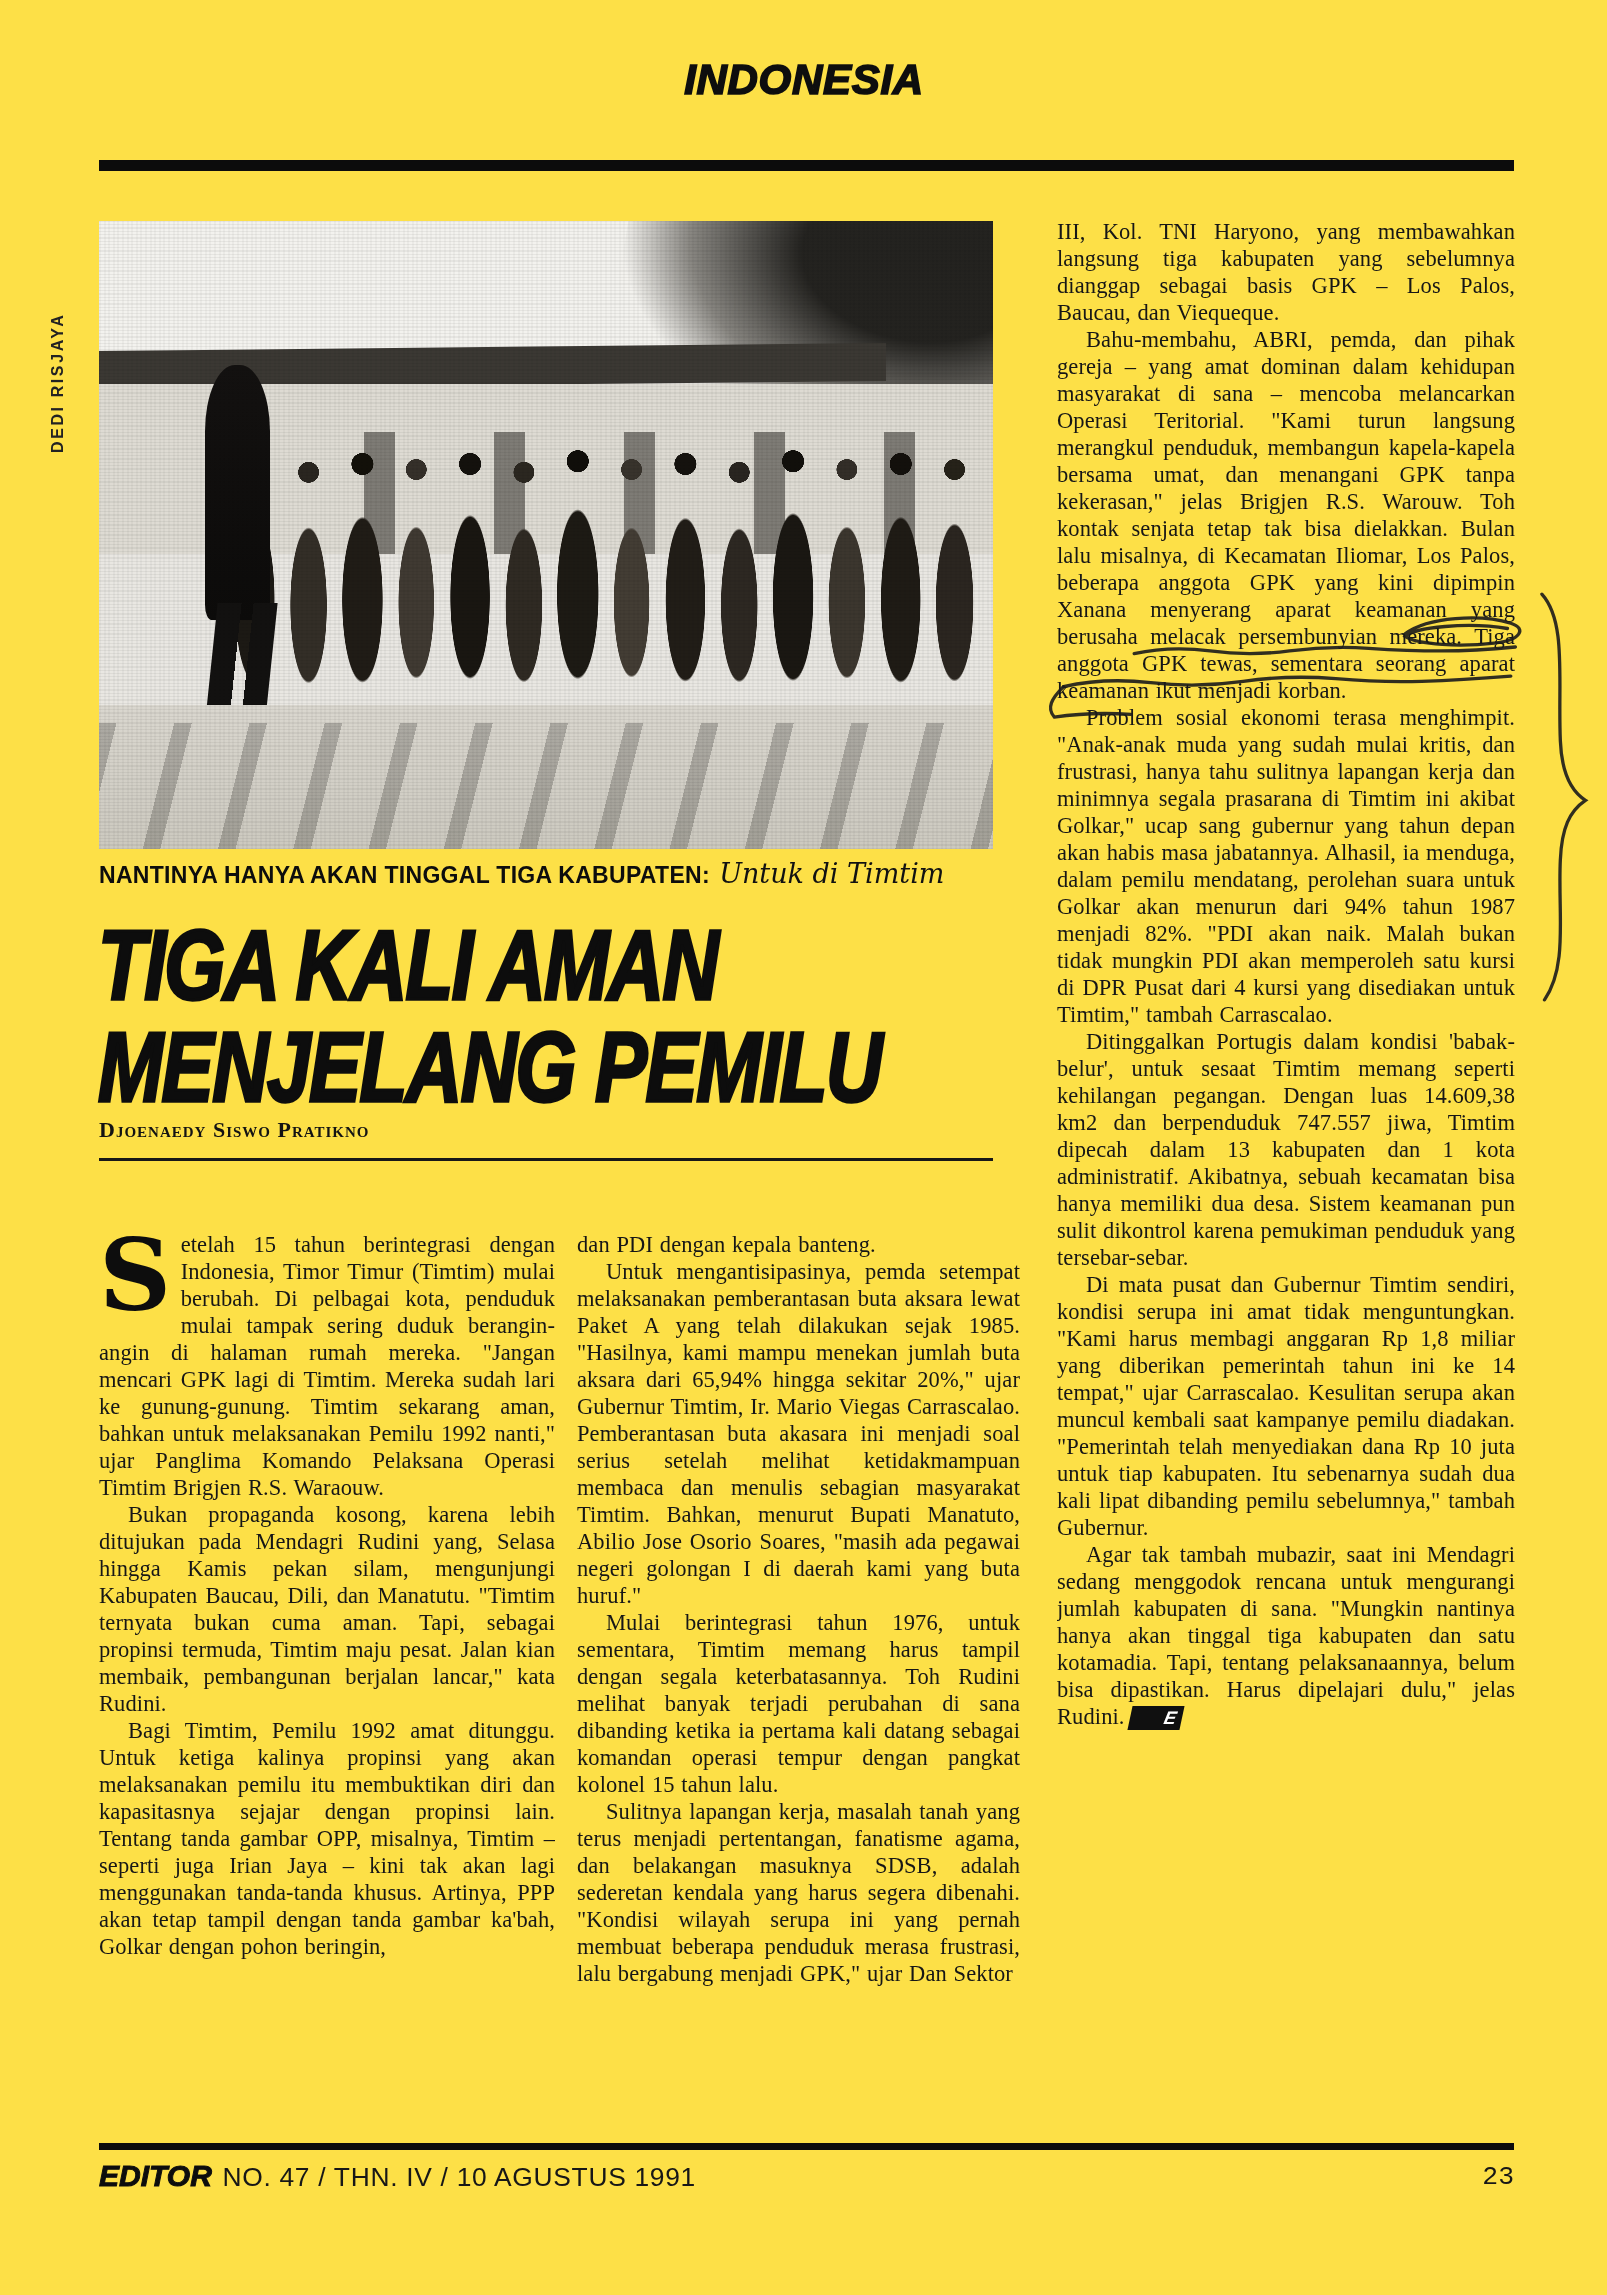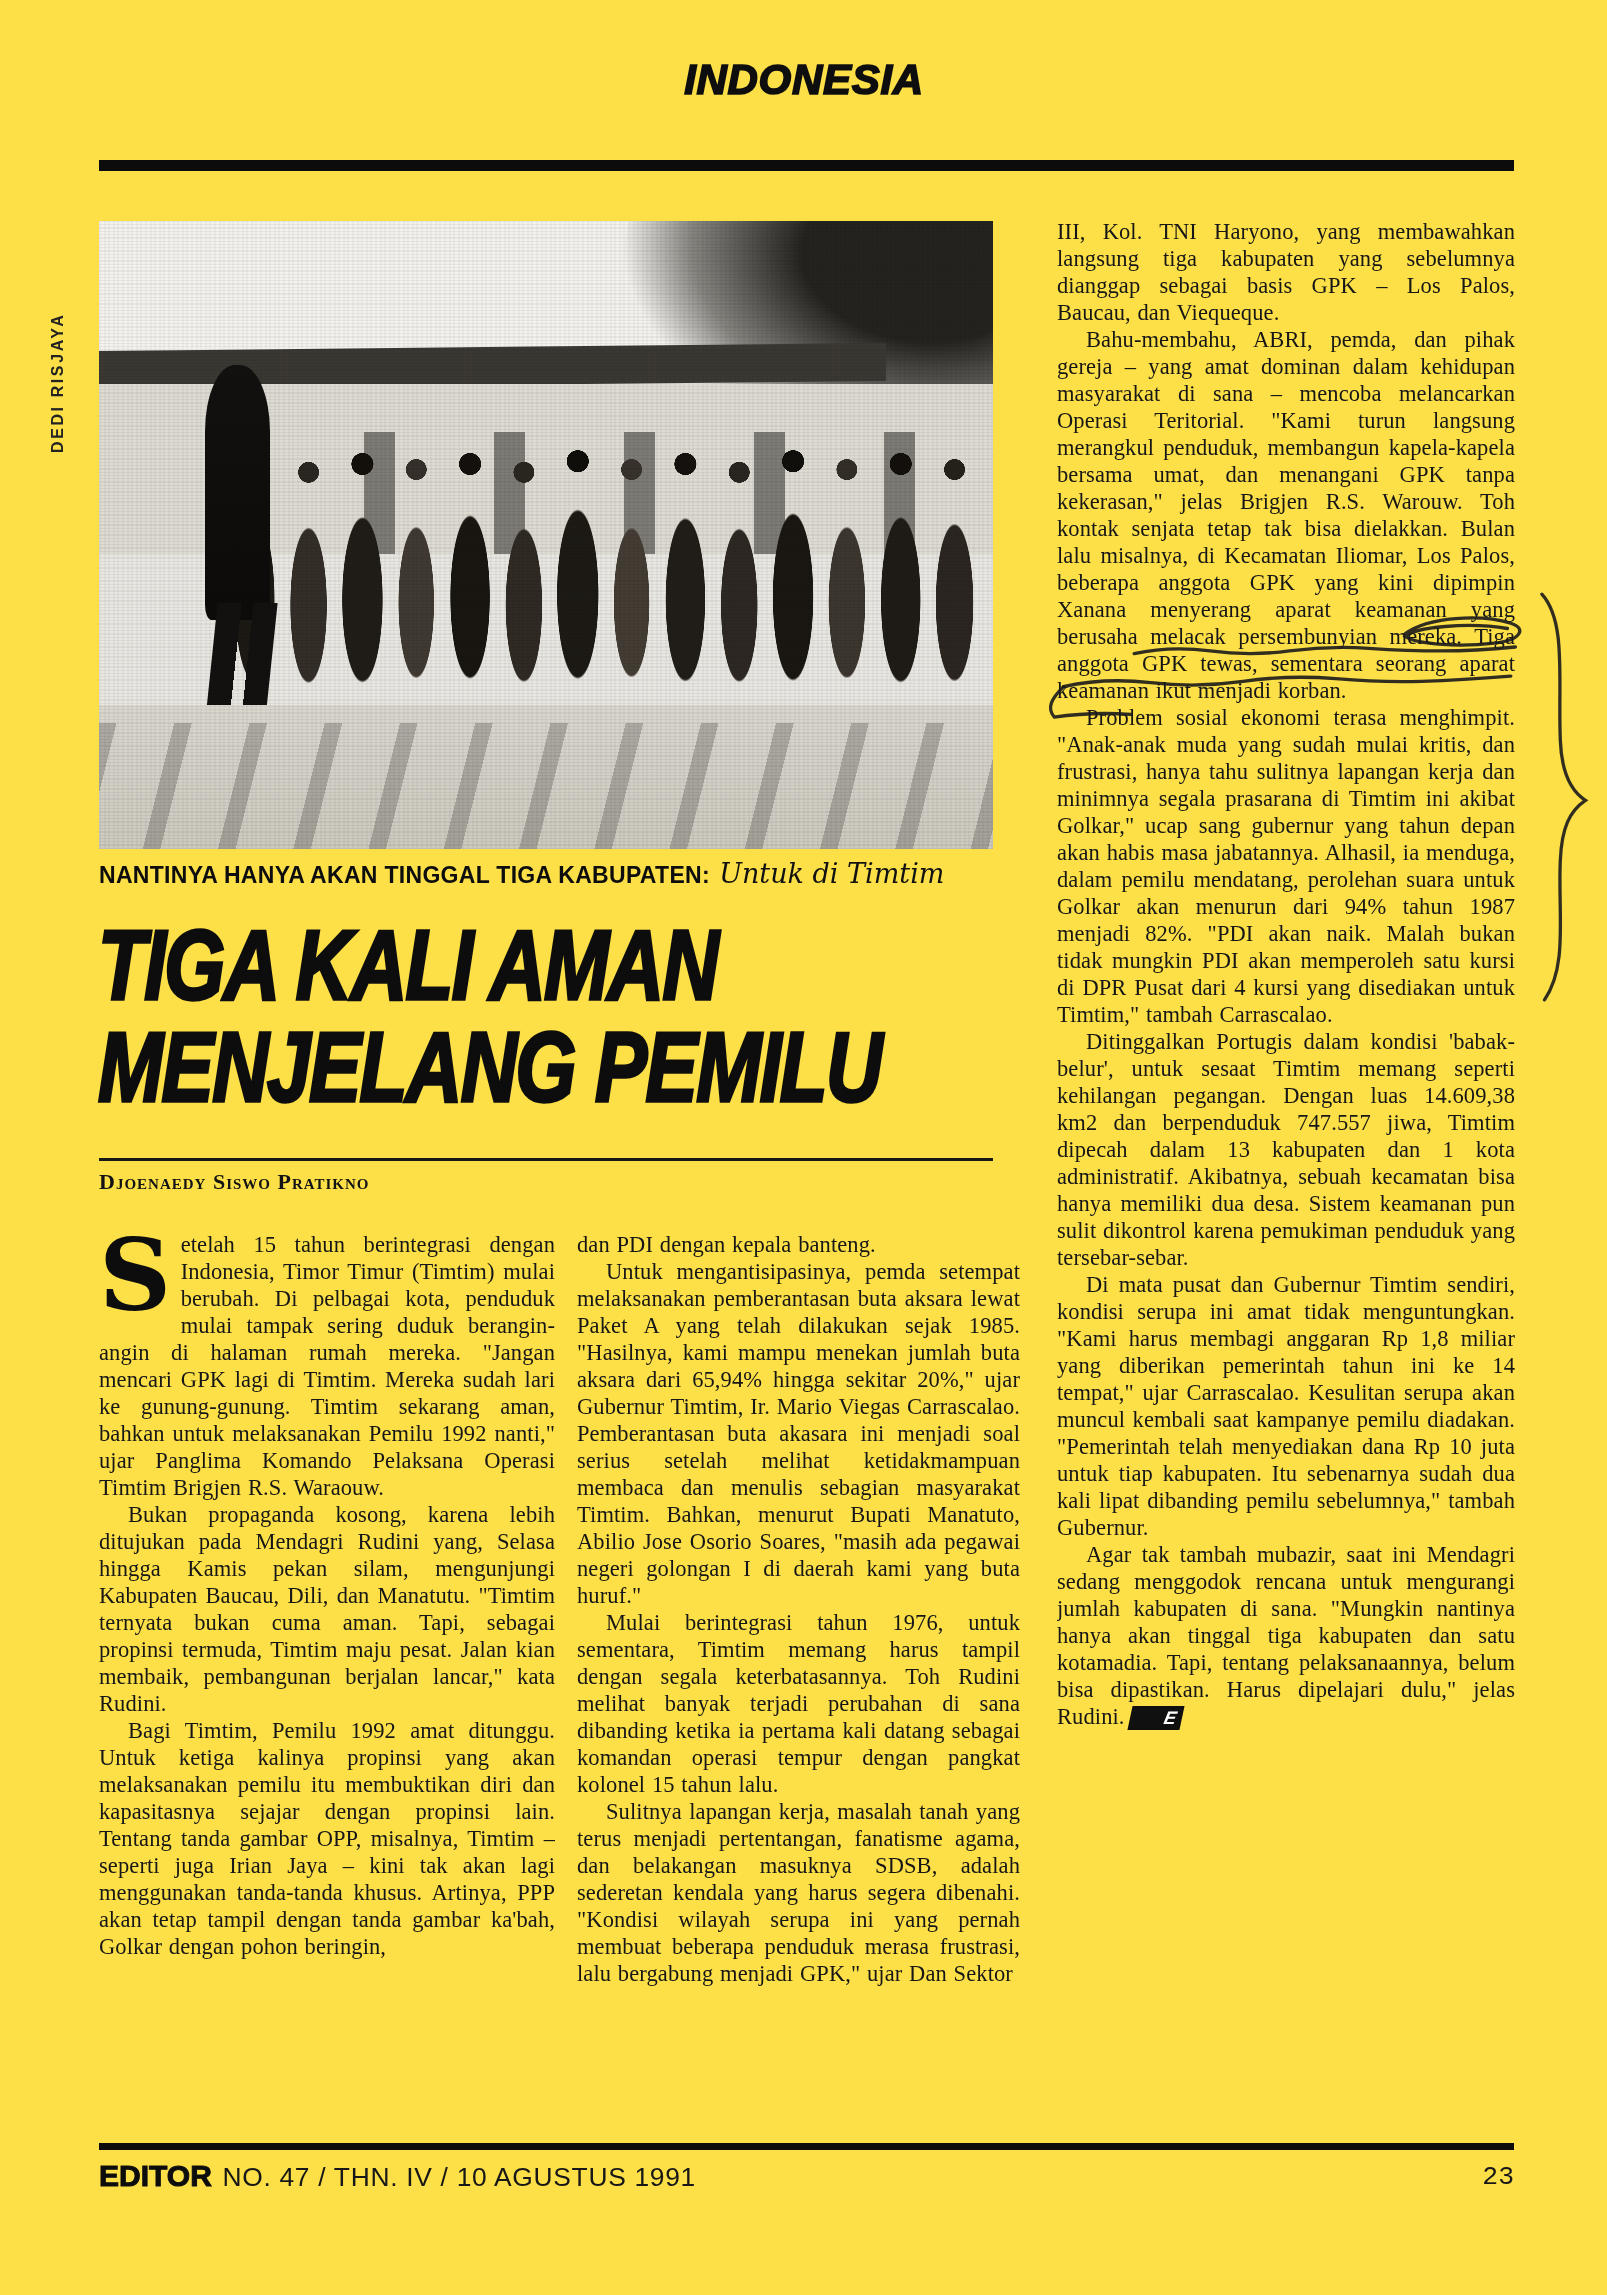--- a/index.html
+++ b/index.html
@@ -76,21 +76,21 @@
   .cap-i{font-family:"DejaVu Serif",serif;font-style:italic;font-size:27px;color:#111;margin-left:9.3px;}
 
   
   .headline{position:absolute;left:98px;top:914px;transform:scaleX(.79);transform-origin:left top;
     font-family:"Liberation Sans",sans-serif;font-style:italic;font-weight:900;
     font-size:99px;line-height:1.03;letter-spacing:-2px;color:#0d0d0d;
     -webkit-text-stroke:3.3px #0d0d0d;white-space:nowrap;}
   .subhead{position:absolute;left:99px;top:1111px;width:899px;
     font-size:35px;letter-spacing:0.3px;color:#121212;white-space:nowrap;}
   .byline-rule{position:absolute;left:99px;top:1158px;width:894px;height:2.6px;background:#171717;}
-  .byline{position:absolute;left:99px;top:1169px;
+  .byline{position:absolute;left:99px;top:1117px;
     font-weight:700;font-size:22px;font-variant:small-caps;letter-spacing:1px;color:#131313;}
 
   
   .col{position:absolute;overflow:hidden;}
   .col p{margin:0;text-align:justify;font-size:22.5px;line-height:27px;color:#161616;
          word-spacing:1px;letter-spacing:0.1px;}
   .col p.ind{text-indent:29px;}
   .col-left{left:99px;top:1231px;width:456px;height:886px;}
   .col-mid{left:577px;top:1231px;width:443px;height:906px;}
   .col-right{left:1057px;top:218px;width:458px;height:1911px;}
@@ -100,21 +100,21 @@
     font-family:"Liberation Sans",sans-serif;font-style:italic;font-weight:700;
     font-size:18px;line-height:24px;padding:0 5.3px;margin-left:5.3px;transform:skewX(-12deg);}
 
   
   .pen{position:absolute;left:1045px;top:582px;width:555px;height:463px;pointer-events:none;}
   .pen path{fill:none;stroke:#1b1b1b;stroke-width:5;stroke-linecap:round;opacity:.9;}
 
   
   .footer-rule{position:absolute;left:99px;top:2143px;width:1415px;height:6.6px;background:#0c0c0c;}
   .footer-left{position:absolute;left:99px;top:2159px;white-space:nowrap;}
-  .footer-mag{font-family:"Liberation Sans",sans-serif;font-weight:900;
+  .footer-mag{font-family:"Liberation Sans",sans-serif;font-style:italic;font-weight:900;
     font-size:30px;color:#0d0d0d;-webkit-text-stroke:1px #0d0d0d;}
   .footer-issue{font-family:"Liberation Sans",sans-serif;font-size:26.4px;color:#171717;
     letter-spacing:0.7px;margin-left:10.6px;}
   .page-num{position:absolute;right:94px;top:2162px;font-family:Liberation Mono, monospace;
     font-size:26.4px;color:#171717;}
 </style>
 </head>
 <body>
 
 <div id="page">

